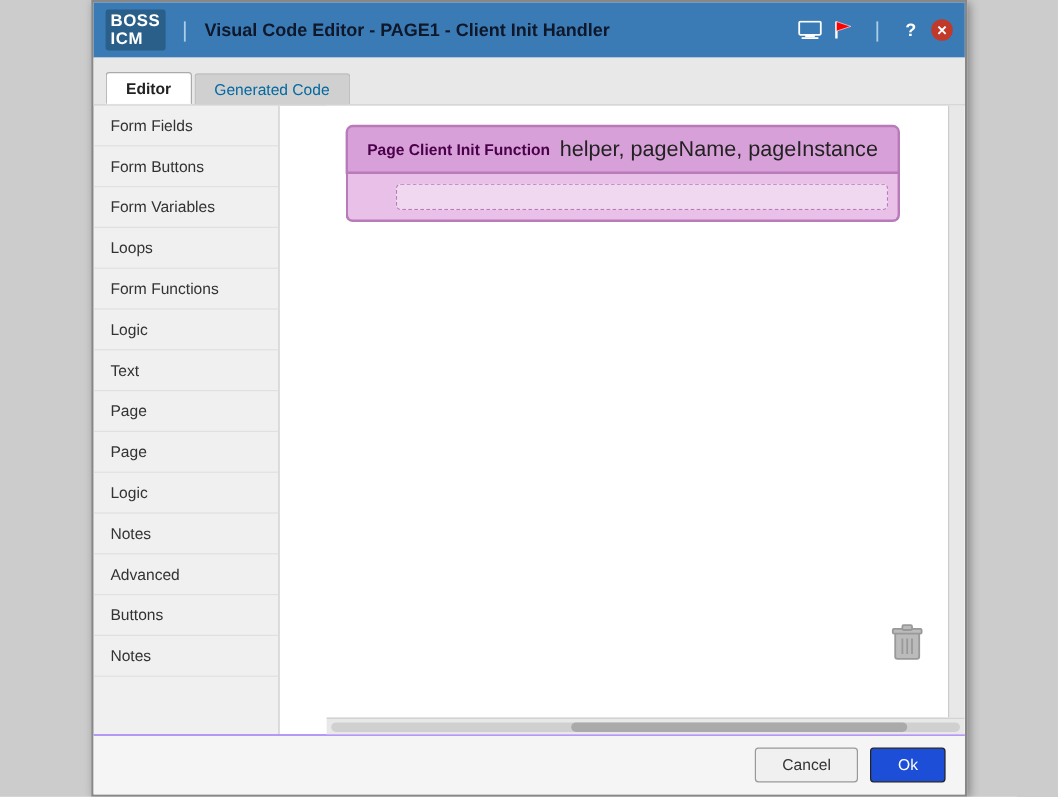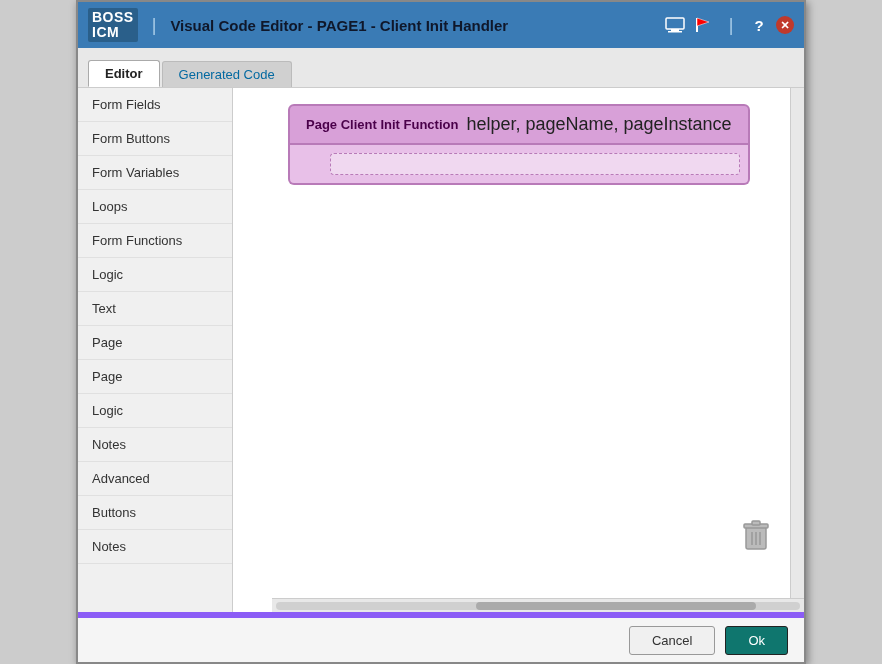--- a/index.html
+++ b/index.html
@@ -240,21 +240,21 @@
       position: absolute;
       left: 200px;
       width: 280px;
       height: 8px;
       background: #aaa;
       border-radius: 4px;
     }
 
     .bottom-bar {
       background: #f5f5f5;
-      border-top: 6px solid #8b5cf6;
+      border-top: 1px solid #8b5cf6;
       height: 50px;
       display: flex;
       align-items: center;
       justify-content: flex-end;
       padding: 0 16px;
       gap: 10px;
       flex-shrink: 0;
     }
 
     .btn {
@@ -264,21 +264,21 @@
       cursor: pointer;
       border: 1px solid #999;
     }
 
     .btn-cancel {
       background: #f0f0f0;
       color: #333;
     }
 
     .btn-ok {
-      background: #0f766e;
+      background: #1d4ed8;
       color: #fff;
       border-color: #222;
     }
 
     .content-with-scroll {
       display: flex;
       flex: 1;
       overflow: hidden;
       flex-direction: column;
     }

